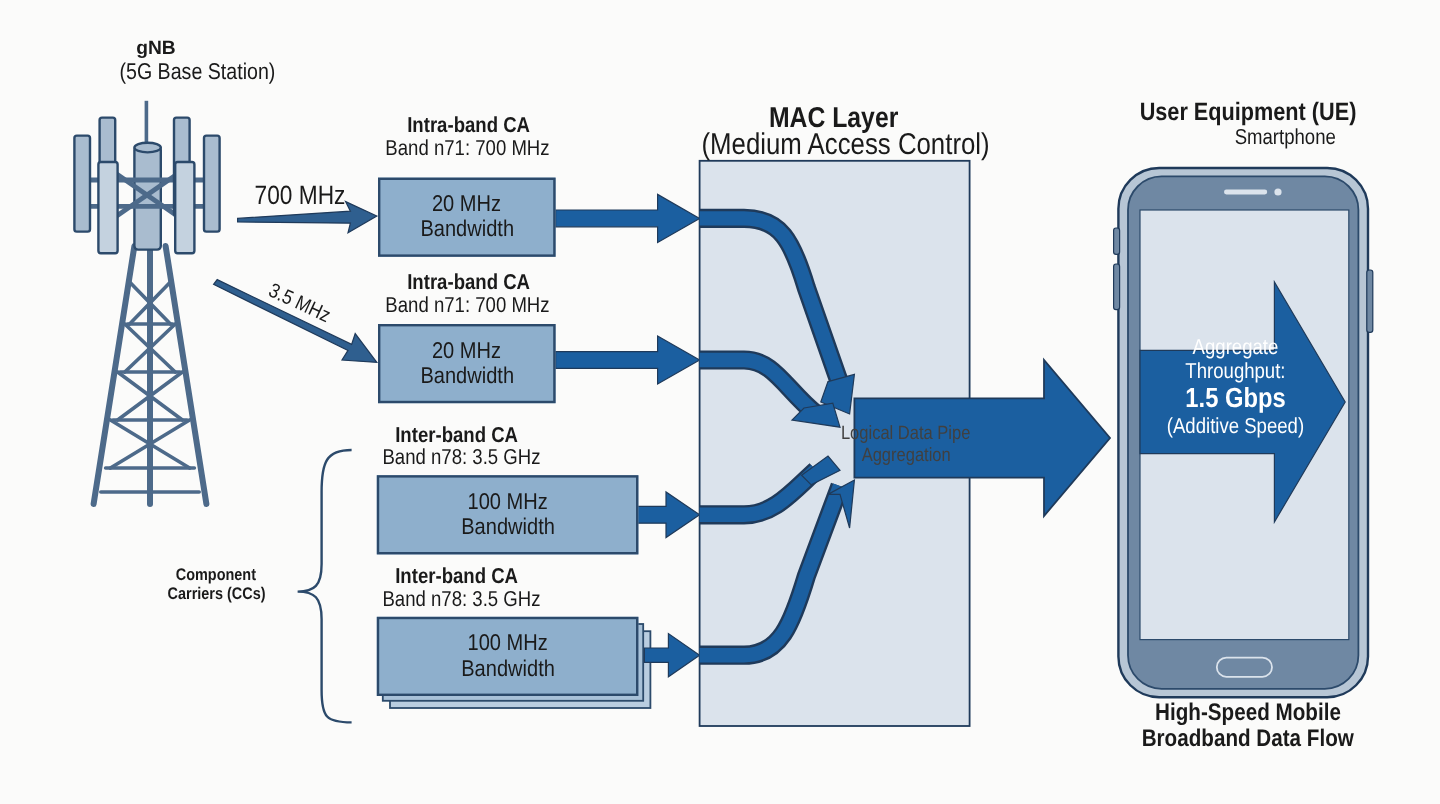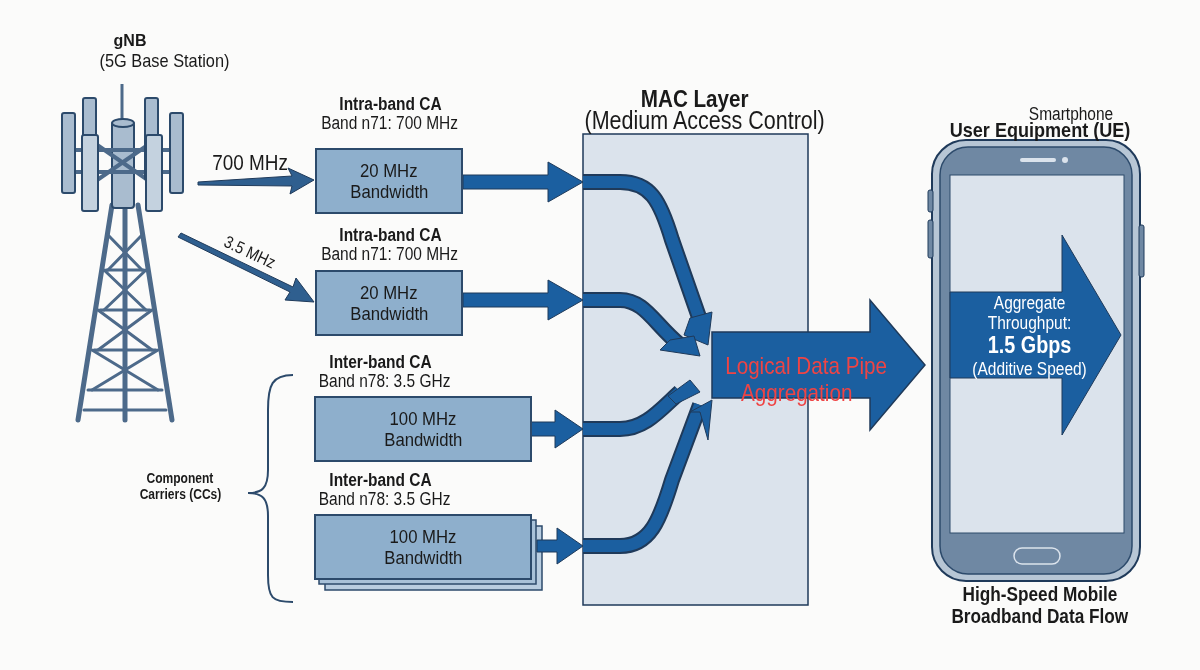--- a/index.html
+++ b/index.html
@@ -157,29 +157,29 @@
   <span>Bandwidth</span>
 </div>
 
 <div class="txt bold" style="left:110px;top:471px;width:140px;font-size:14px;">
   <span class="cond" style="display:inline-block">Component</span><br>
   <span class="cond" style="display:inline-block">Carriers (CCs)</span>
 </div>
 
 <div class="txt bold" style="left:595px;top:86px;width:200px;font-size:24px;"><span class="cond" style="display:inline-block">MAC Layer</span></div>
 <div class="txt" style="left:565px;top:106px;width:260px;font-size:25px;"><span class="cond" style="display:inline-block">(Medium Access Control)</span></div>
-<div class="txt" style="left:712px;top:353px;width:170px;font-size:24px;color:#ef4444;">
+<div class="txt" style="left:670px;top:353px;width:170px;font-size:16px;color:#404040;">
   <span class="cond" style="display:inline-block">Logical Data Pipe</span><br>
   <span class="cond" style="display:inline-block">Aggregation</span>
 </div>
 
-<div class="txt bold" style="left:920px;top:82px;width:240px;font-size:21px;margin-top:36px;"><span class="cond" style="display:inline-block">User Equipment (UE)</span></div>
+<div class="txt bold" style="left:920px;top:82px;width:240px;font-size:21px;"><span class="cond" style="display:inline-block">User Equipment (UE)</span></div>
 <div class="txt" style="left:960px;top:104px;width:160px;font-size:18px;text-align:right;"><span class="cond" style="display:inline-block">Smartphone</span></div>
 
-<div class="txt" style="left:955px;top:293px;width:150px;font-size:18px;color:#ffffff;">
+<div class="txt" style="left:955px;top:279px;width:150px;font-size:18px;color:#ffffff;">
   <span class="cond" style="display:inline-block">Aggregate</span><br>
   <span class="cond" style="display:inline-block">Throughput:</span><br>
   <span class="cond bold" style="display:inline-block;font-size:23px;">1.5 Gbps</span><br>
   <span class="cond" style="display:inline-block">(Additive Speed)</span>
 </div>
 
 <div class="txt bold" style="left:915px;top:583px;width:250px;font-size:20px;">
   <span class="cond" style="display:inline-block">High-Speed Mobile</span><br>
   <span class="cond" style="display:inline-block">Broadband Data Flow</span>
 </div>

